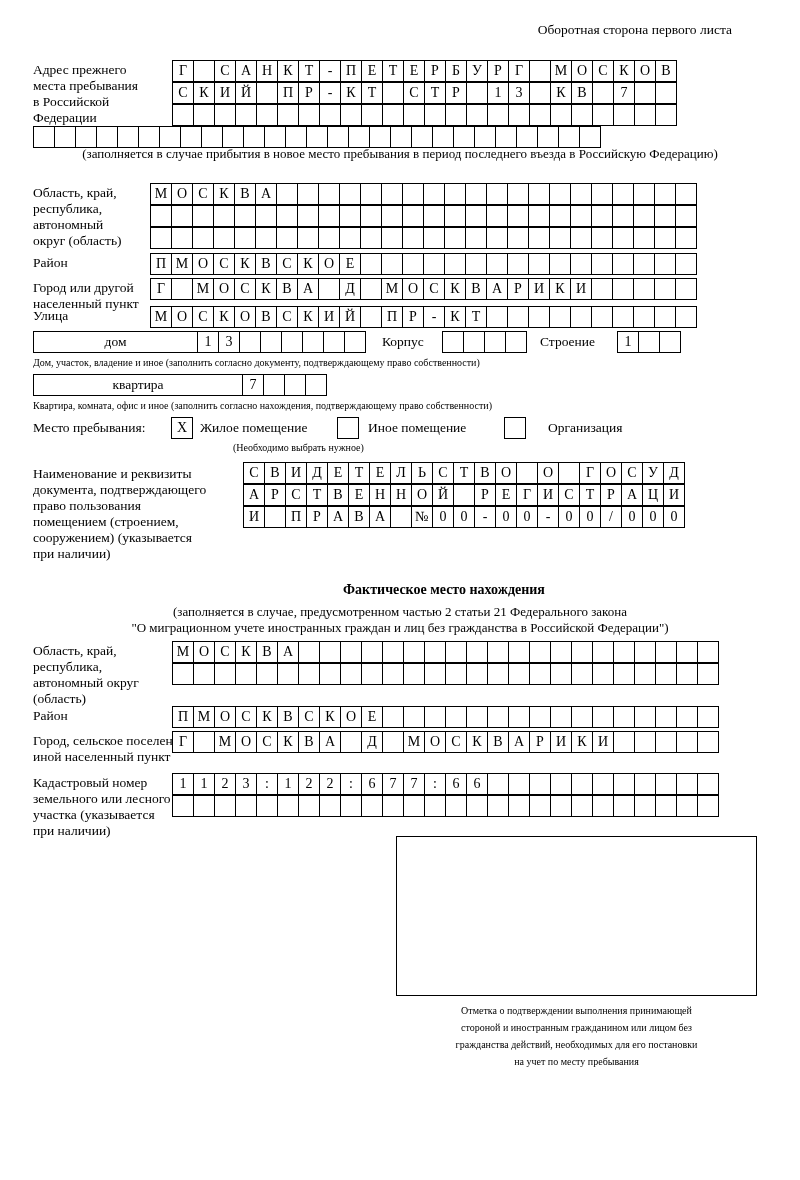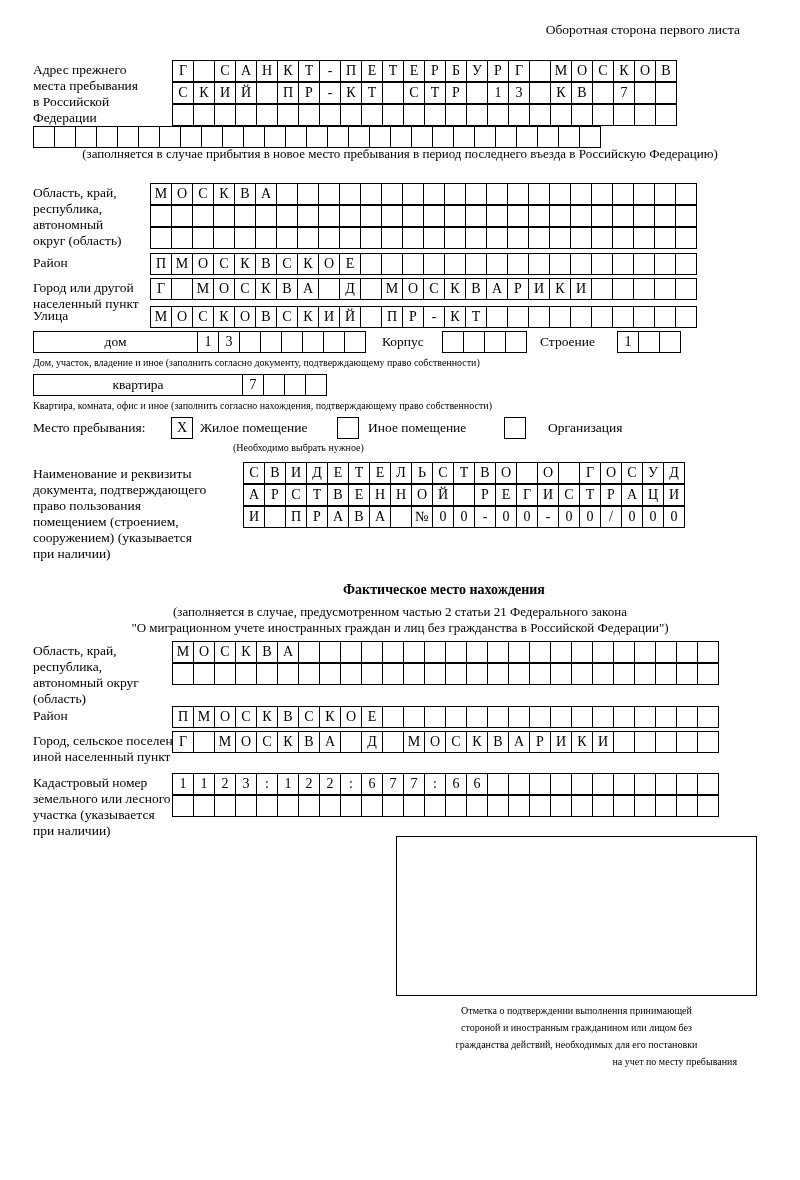--- a/index.html
+++ b/index.html
@@ -12,21 +12,20 @@
     height: 1180px;
     font-family: "Liberation Serif", serif;
     color: #000;
     position: relative;
     overflow: hidden;
   }
   .page {
     position: relative;
     width: 777px;
     height: 1180px;
-    padding-left: 8px;
   }
   .hdr-right {
     position: absolute;
     top: 22px;
     right: 45px;
     font-size: 13.5px;
   }
   .lbl {
     position: absolute;
     font-size: 13.5px;
@@ -714,15 +713,15 @@
       <div class="cell blank"></div>
       <div class="cell blank"></div>
       <div class="cell blank"></div>
       <div class="cell blank"></div>
     </div>
 
   <div class="bigbox" style="left:396px; top:836px; width:361px; height:160px;"></div>
   <div class="note-center" style="left:396px; top:1002px; width:361px;">Отметка о подтверждении выполнения принимающей</div>
   <div class="note-center" style="left:396px; top:1019px; width:361px;">стороной и иностранным гражданином или лицом без</div>
   <div class="note-center" style="left:396px; top:1036px; width:361px;">гражданства действий, необходимых для его постановки</div>
-  <div class="note-center" style="left:376px; top:1053px; width:361px;text-align:right;">на учет по месту пребывания</div>
+  <div class="note-center" style="left:396px; top:1053px; width:361px;">на учет по месту пребывания</div>
 
 </div>
 
 </body></html>

